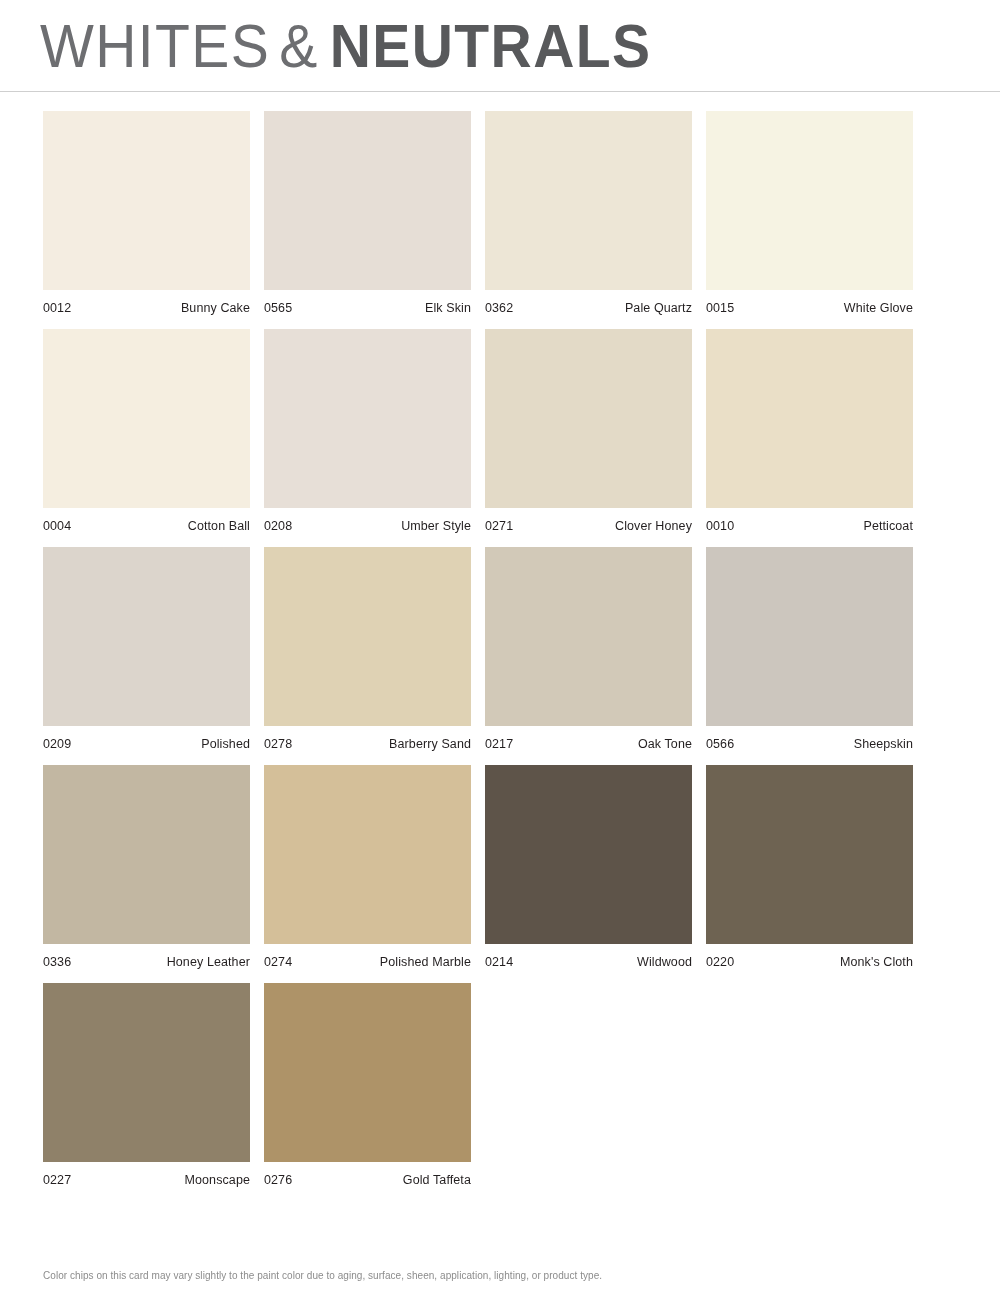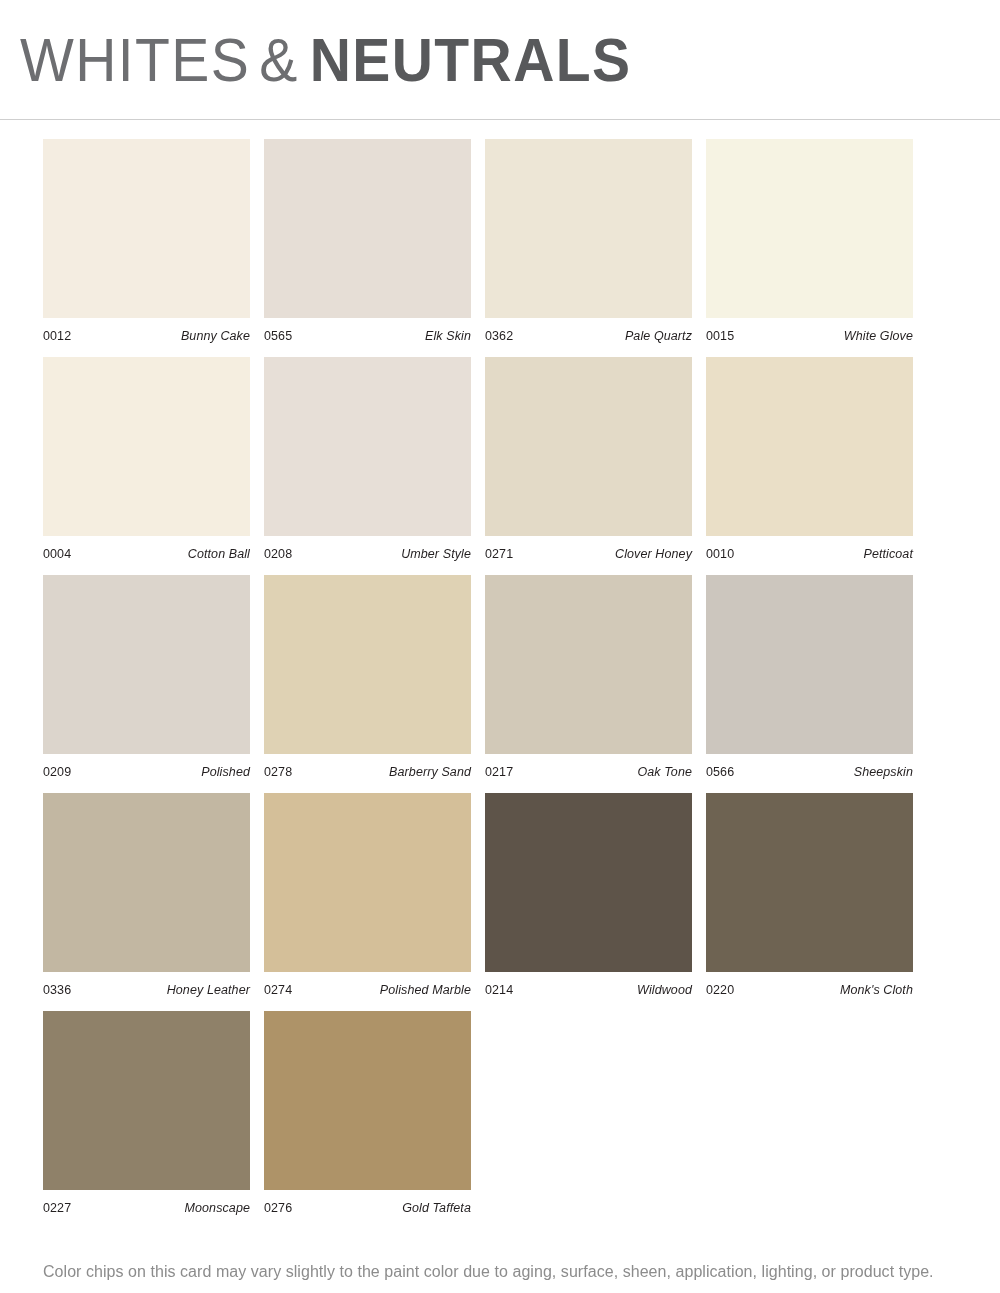--- a/index.html
+++ b/index.html
@@ -13,22 +13,22 @@
     width: 1000px;
     height: 1293px;
     font-family: "Liberation Sans", sans-serif;
     color: #231f20;
     overflow: hidden;
     position: relative;
   }
 
   
   .card-header {
-    height: 120px;
-    padding: 0 0 0 20px;
+    height: 92px;
+    padding: 0 0 0 40px;
     display: flex;
     align-items: center;
     border-bottom: 1px solid #cfcfcf;
   }
   .card-title {
     font-size: 62px;
     line-height: 1;
     letter-spacing: 1.5px;
     color: #58595b;
     white-space: nowrap;
@@ -81,29 +81,28 @@
     letter-spacing: 0.1px;
   }
   .swatch-code {
     font-weight: 400;
     white-space: nowrap;
   }
   .swatch-name {
     font-weight: 400;
     white-space: nowrap;
     text-align: right;
-    font-style: italic;
   }
 
   
   .card-footer {
     position: absolute;
     left: 43px;
     bottom: 12px;
-    font-size: 16px;
+    font-size: 10px;
     color: #8c8c8c;
     letter-spacing: 0.05px;
     white-space: nowrap;
   }
 </style>
 </head>
 <body>
 
 <div class="card-header">
   <div class="card-title">

